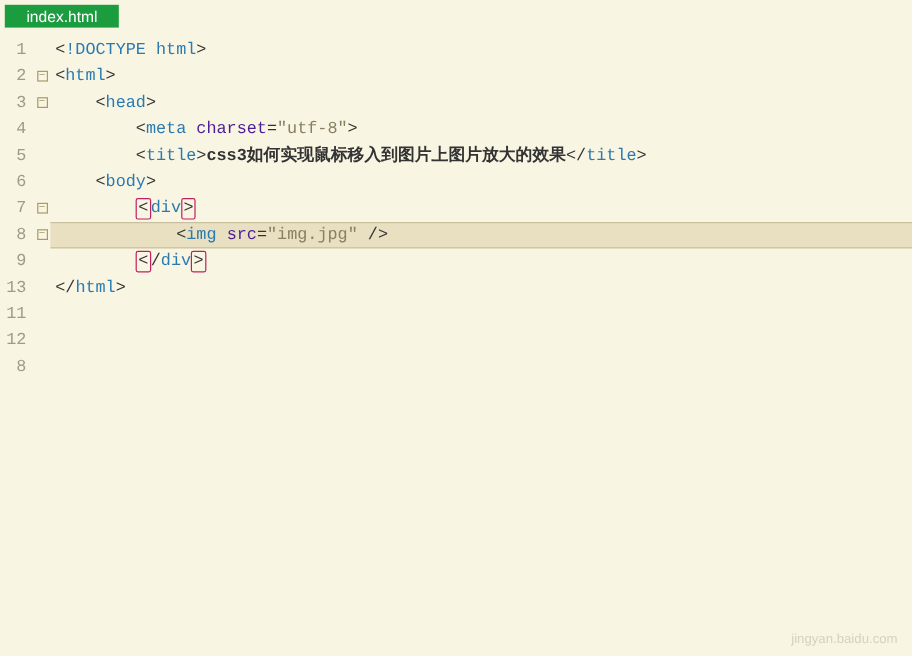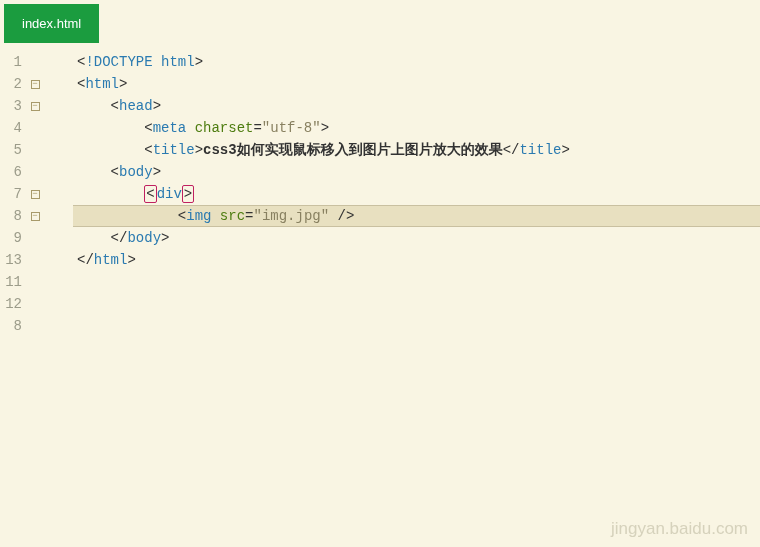--- a/index.html
+++ b/index.html
@@ -13,21 +13,21 @@
       position: relative;
     }
     .tab-bar {
       display: flex;
       background: transparent;
       padding: 4px 0 0 4px;
     }
     .tab {
       background: #1b9c3f;
       color: #fff;
-      padding: 12px 18px;
+      padding: 2px 18px;
       font-size: 13px;
       font-family: Arial, sans-serif;
     }
     .editor {
       display: flex;
       height: calc(100% - 26px);
     }
     .gutter {
       width: 28px;
       text-align: right;
@@ -59,57 +59,56 @@
       border: 1px solid #a89a6a;
       line-height: 7px;
       font-size: 9px;
       text-align: center;
       color: #a89a6a;
       background: #f9f5e3;
     }
     .code {
       flex: 1;
       padding-top: 8px;
-      margin-left: 31px;
     }
     .line {
       height: 22px;
       line-height: 22px;
       white-space: pre;
       padding-left: 4px;
       position: relative;
     }
     .line.highlight {
       background: #e8e0c0;
       border-top: 1px solid #c9c0a0;
       border-bottom: 1px solid #c9c0a0;
       height: 22px;
       line-height: 20px;
     }
     .tag-bracket { color: #333; }
     .tag-name { color: #2a7ab0; }
-    .attr-name { color: #4d7c0f; }
+    .attr-name { color: #4c1d95; }
     .attr-val { color: #888060; }
     .text { color: #333; font-weight: bold; }
     .brace-match {
       border: 1px solid #c02060;
       border-radius: 2px;
       padding: 0 1px;
     }
     .watermark {
       position: absolute;
       right: 12px;
       bottom: 8px;
       color: rgba(180,175,150,0.5);
       font-family: Arial, sans-serif;
       text-align: right;
       pointer-events: none;
     }
     .watermark .main { font-size: 22px; font-weight: bold; letter-spacing: 1px; }
-    .watermark .sub { font-size: 17px; }
+    .watermark .sub { font-size: 11px; }
   </style>
 </head>
 <body>
 
 <div class="tab-bar">
   <div class="tab">index.html</div>
 </div>
 
 <div class="editor">
   <div class="gutter">
@@ -146,21 +145,21 @@
 
   <div class="code">
     <div class="line"><span class="tag-bracket">&lt;</span><span class="tag-name">!DOCTYPE html</span><span class="tag-bracket">&gt;</span></div>
     <div class="line"><span class="tag-bracket">&lt;</span><span class="tag-name">html</span><span class="tag-bracket">&gt;</span></div>
     <div class="line">    <span class="tag-bracket">&lt;</span><span class="tag-name">head</span><span class="tag-bracket">&gt;</span></div>
     <div class="line">        <span class="tag-bracket">&lt;</span><span class="tag-name">meta</span> <span class="attr-name">charset</span><span class="tag-bracket">=</span><span class="attr-val">"utf-8"</span><span class="tag-bracket">&gt;</span></div>
     <div class="line">        <span class="tag-bracket">&lt;</span><span class="tag-name">title</span><span class="tag-bracket">&gt;</span><span class="text">css3如何实现鼠标移入到图片上图片放大的效果</span><span class="tag-bracket">&lt;/</span><span class="tag-name">title</span><span class="tag-bracket">&gt;</span></div>
     <div class="line">    <span class="tag-bracket">&lt;</span><span class="tag-name">body</span><span class="tag-bracket">&gt;</span></div>
     <div class="line">        <span class="tag-bracket brace-match">&lt;</span><span class="tag-name">div</span><span class="tag-bracket brace-match">&gt;</span></div>
     <div class="line highlight">            <span class="tag-bracket">&lt;</span><span class="tag-name">img</span> <span class="attr-name">src</span><span class="tag-bracket">=</span><span class="attr-val">"img.jpg"</span> <span class="tag-bracket">/&gt;</span></div>
-    <div class="line">    <span class="tag-bracket">&lt;/</span><span class="tag-name">body</span><span class="tag-bracket">&gt;</span></div>
+    <div class="line">        <span class="tag-bracket brace-match">&lt;</span><span class="tag-bracket">/</span><span class="tag-name">div</span><span class="tag-bracket brace-match">&gt;</span></div>
     <div class="line"><span class="tag-bracket">&lt;/</span><span class="tag-name">html</span><span class="tag-bracket">&gt;</span></div>
     <div class="line"></div>
   </div>
 </div>
 
 <div class="watermark">
   <div class="sub">jingyan.baidu.com</div>
 </div>
 
 </body></html>

